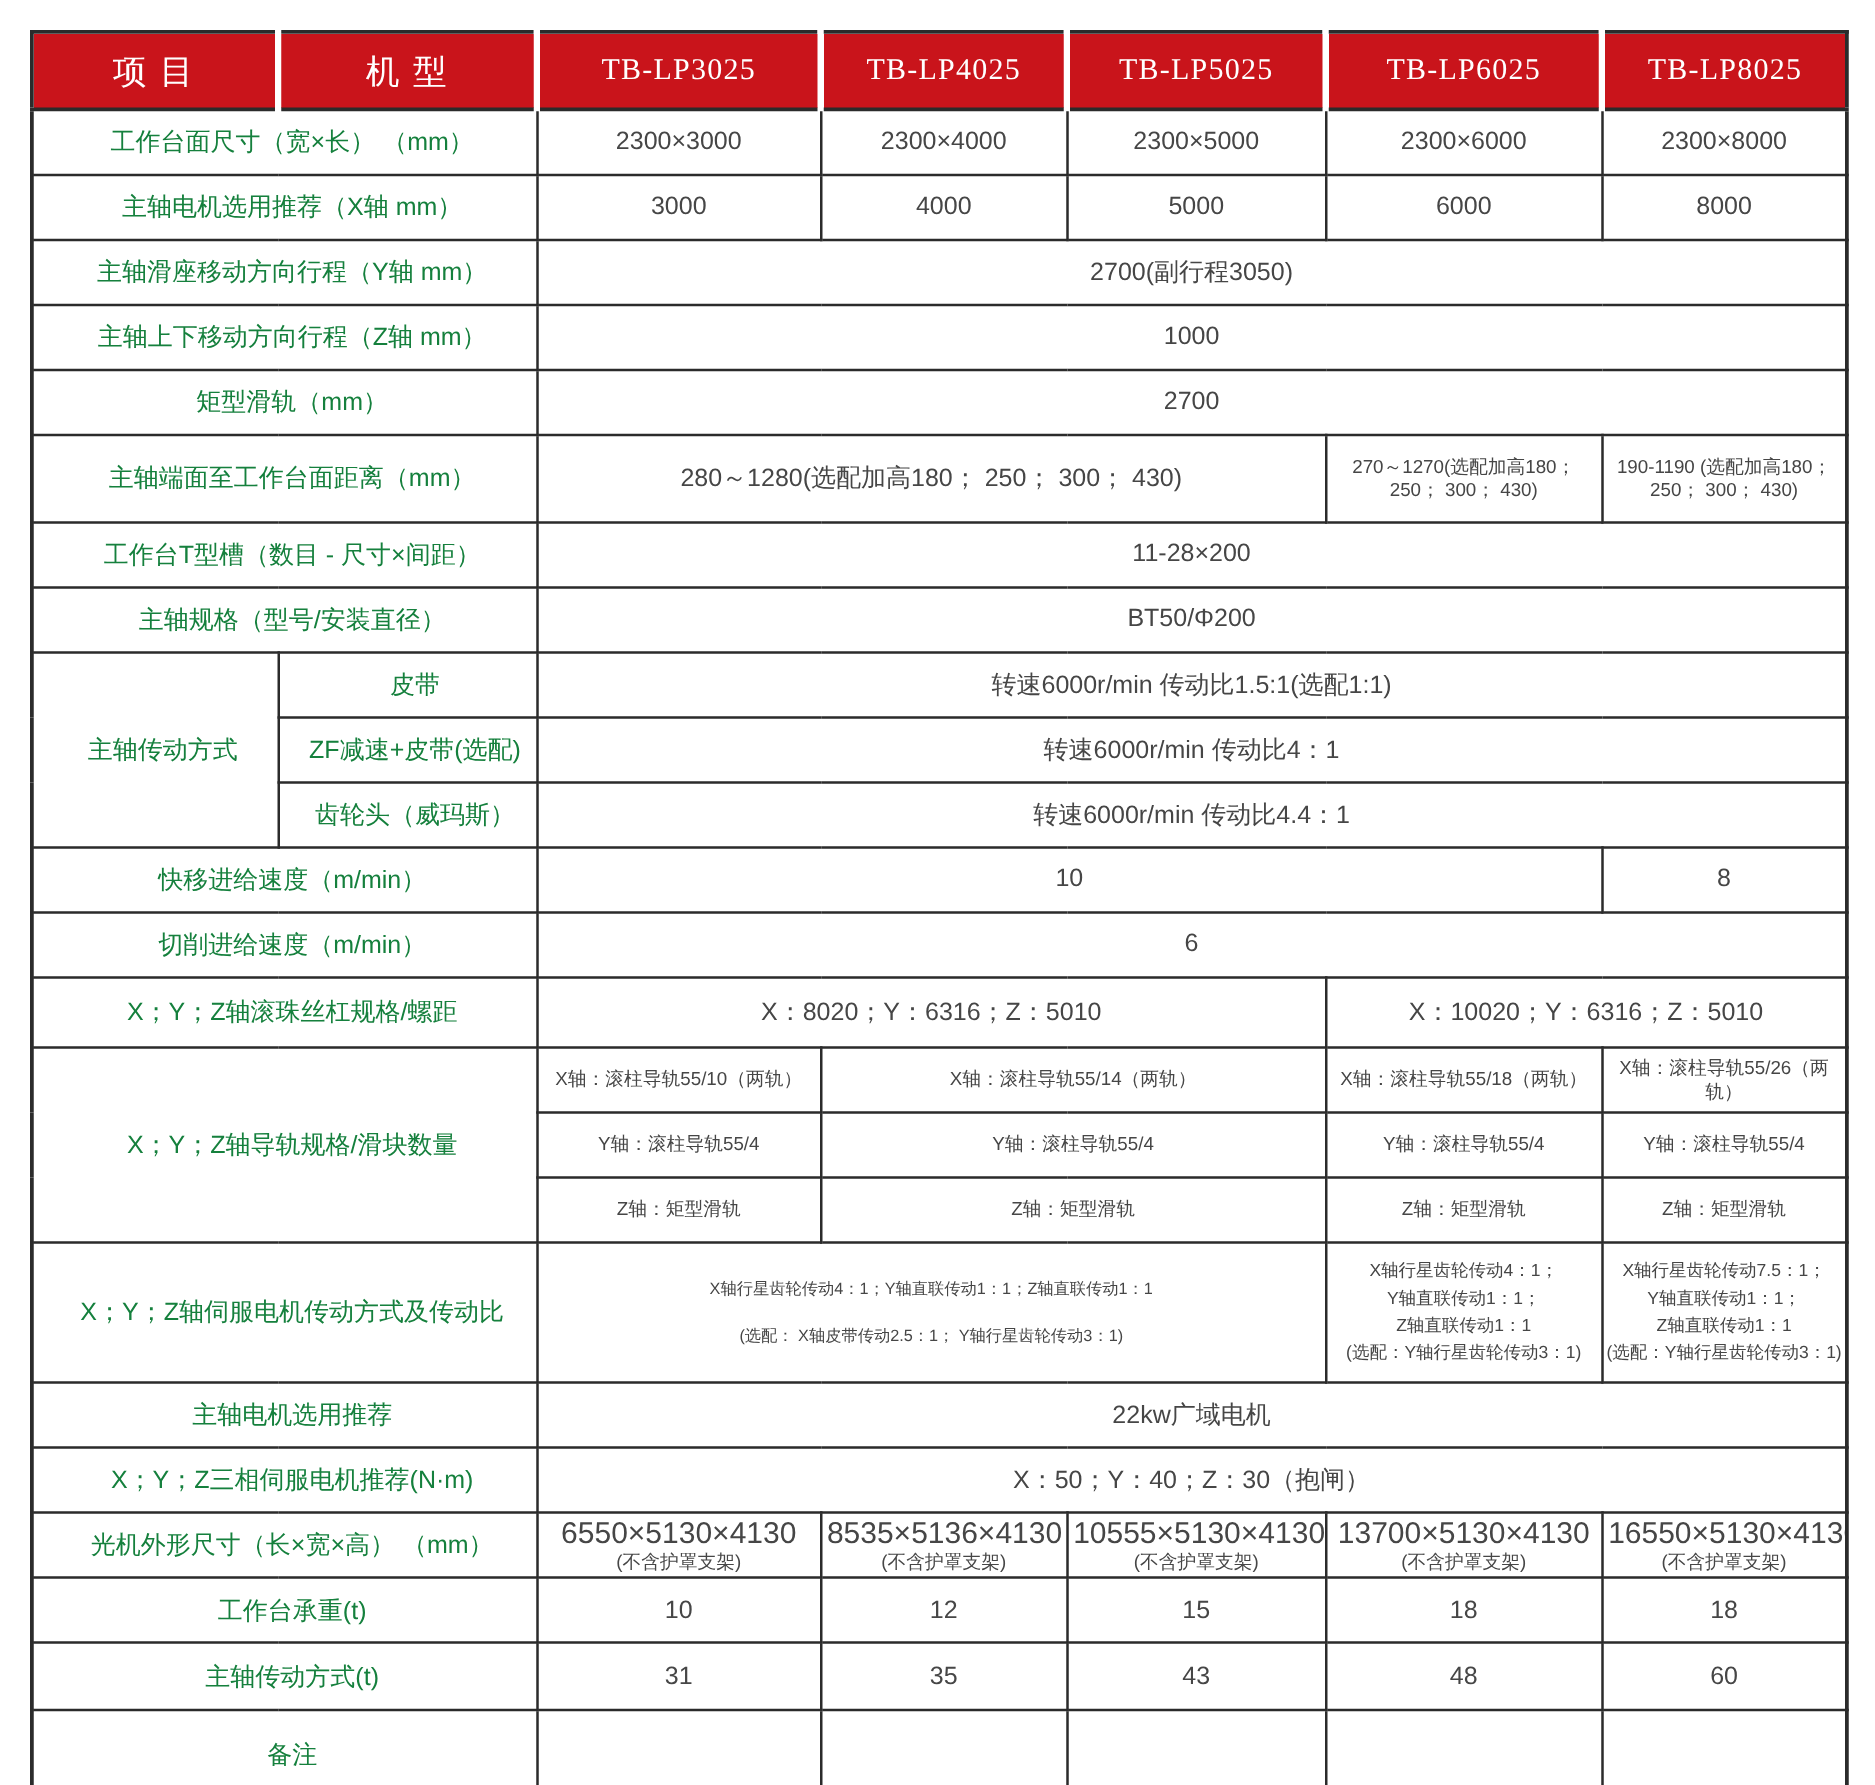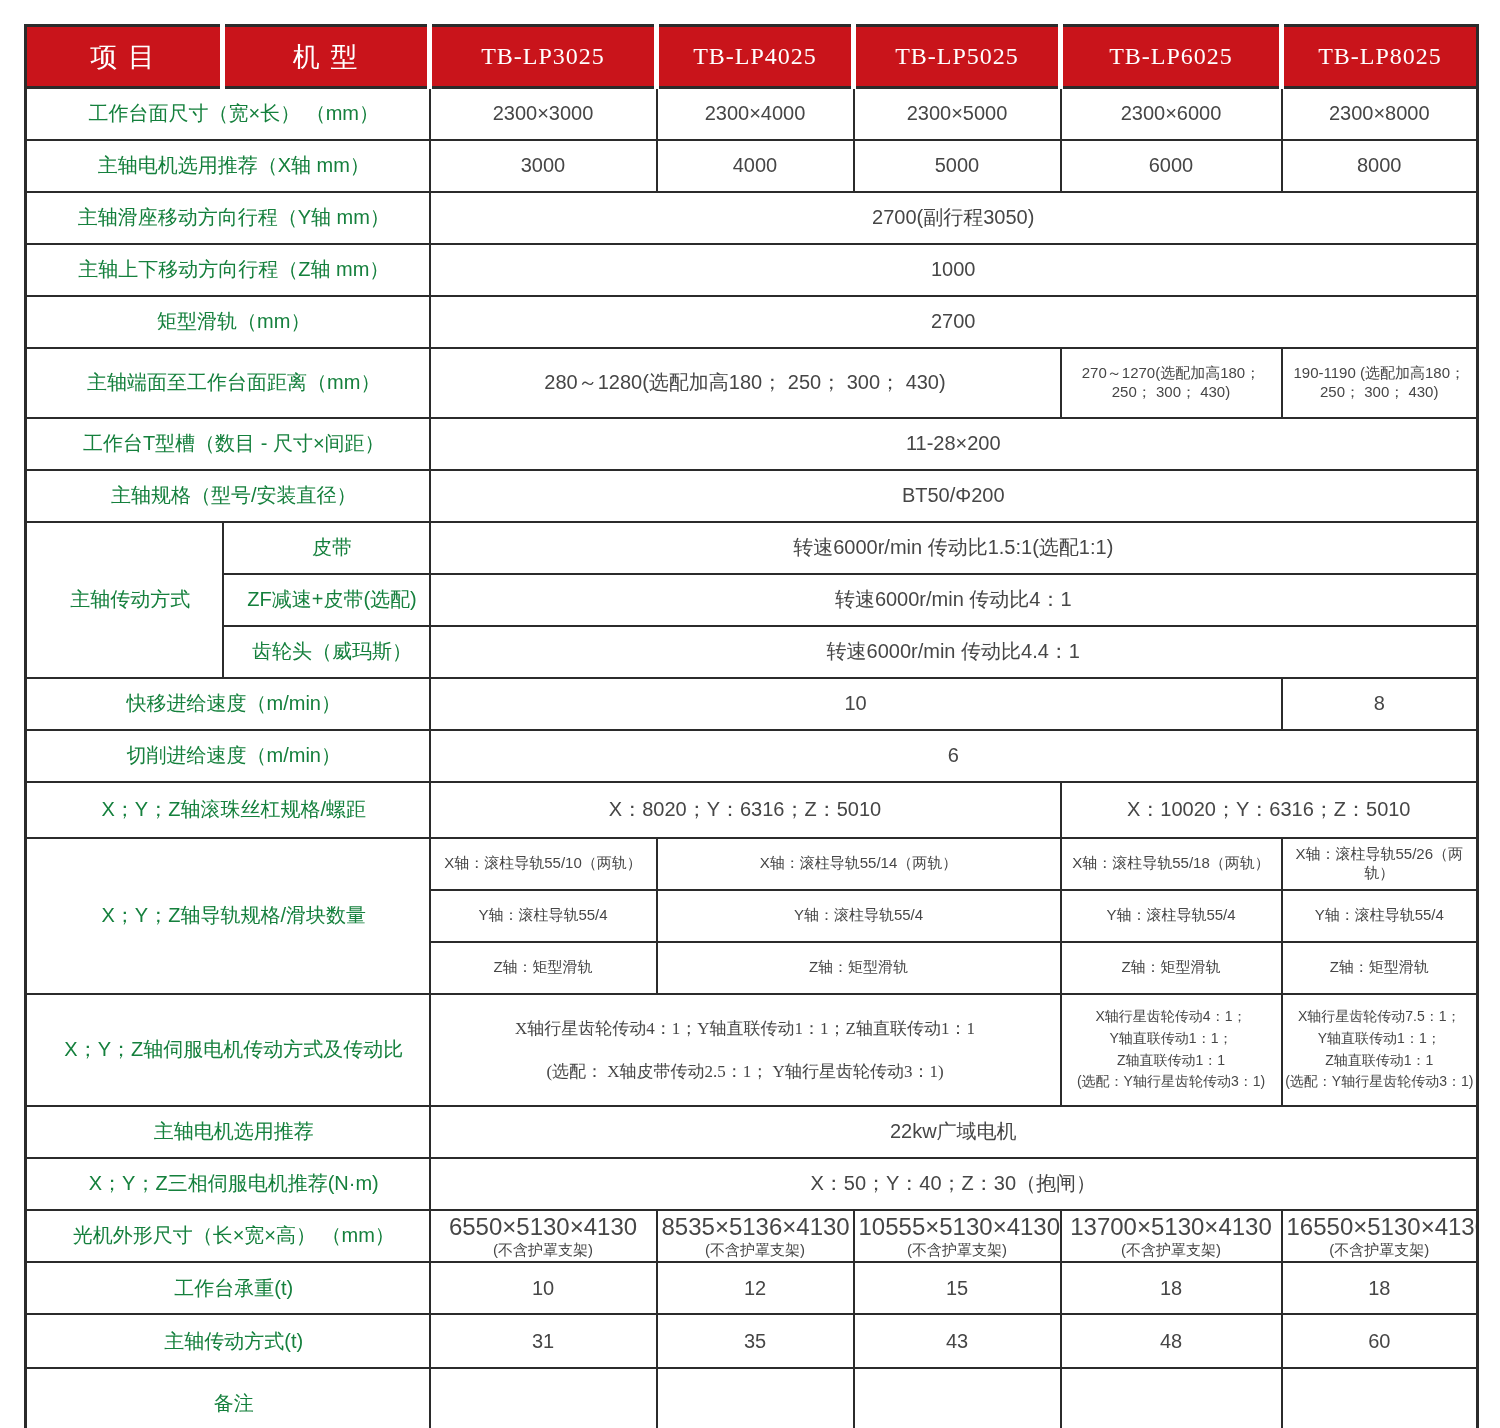--- a/index.html
+++ b/index.html
@@ -54,21 +54,21 @@
     font-size: 20px;
     color: #15803d;
   }
   td.val {
     text-align: center;
     font-size: 20px;
     color: #464646;
   }
   td.small  { font-size: 15px; padding-left: 2px; padding-right: 2px; }
   td.xsmall { font-size: 14px; line-height: 1.55; padding-left: 1px; padding-right: 1px; }
-  td.servo-main { font-size: 17px; font-family: Liberation Serif, serif; }
+  td.servo-main { font-size: 13px; }
   td.servo-main .opt-line { margin-top: 20px; }
   td.msize .msize-val  { font-size: 24px; line-height: 1.2; }
   td.msize .msize-note { font-size: 15px; line-height: 1.2; }
 </style>
 </head>
 <body>
 
 <table class="spec">
   <colgroup>
     <col style="width:197px">

